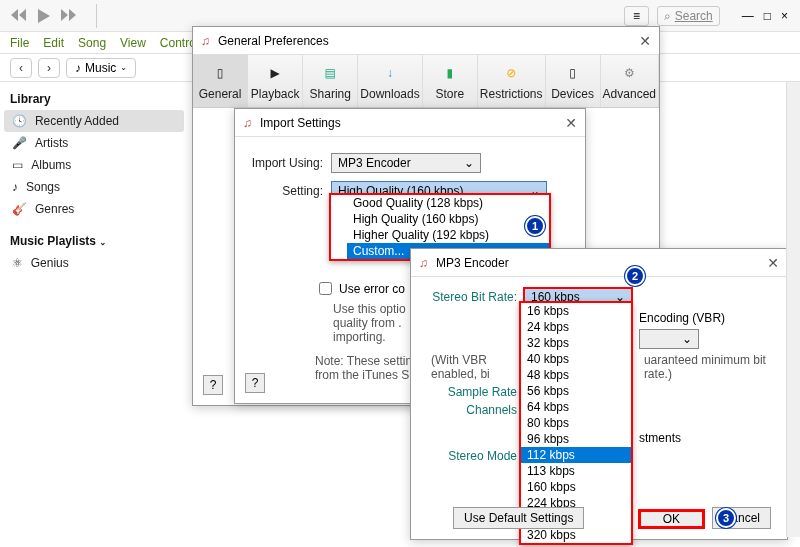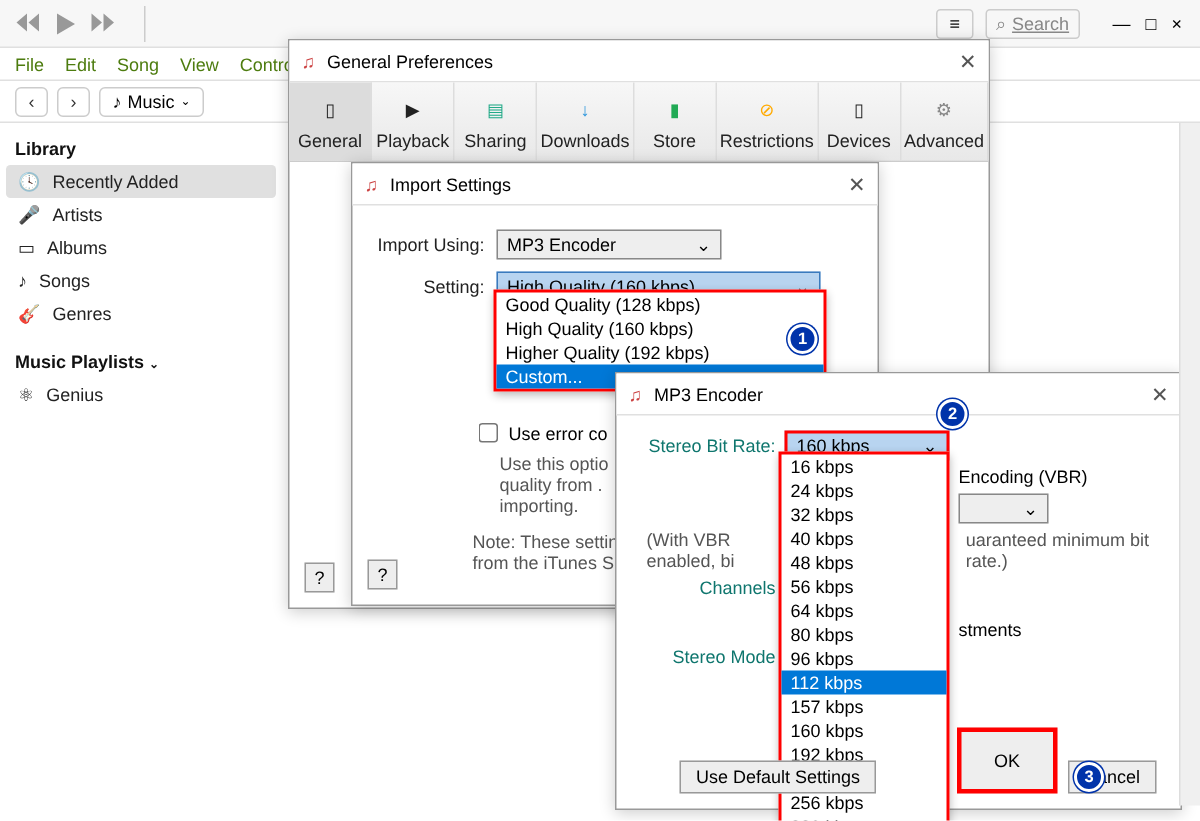--- a/index.html
+++ b/index.html
@@ -157,21 +157,21 @@
       </div>
   </div>
   <div class="formrow">
     <span class="lbl">Setting:</span>
     <div class="select" style="min-width:216px; background:#b8d4f0; border:1px solid #3a7abd;">
         <span>High Quality (160 kbps)</span>
         <span>⌄</span>
       </div>
   </div>
 
-  <div class="dropdown" style="left:94px; top:84px; width:222px;">
+  <div class="dropdown" style="left:94px; top:84px; width:222px;padding-left:16px;">
     <div class="opt">Good Quality (128 kbps)</div>
     <div class="opt">High Quality (160 kbps)</div>
     <div class="opt">Higher Quality (192 kbps)</div>
     <div class="opt sel">Custom...</div>
   </div>
   <div style="position:absolute; left:80px; top:170px; right:0;">
     <label style="display:flex; align-items:center; gap:4px;">
         <input type="checkbox" style="">
         <span>Use error co</span>
       </label>
@@ -211,20 +211,23 @@
       <div style="min-width:110px;"></div>
       <div class="select" style="min-width:60px;">
         <span></span>
         <span>⌄</span>
       </div>
     </div>
   <div class="encrow" style="font-size:11px; color:#555;">
       <span style="margin-left:12px;">(With VBR enabled, bi</span>
       <span style="width:110px;"></span>
       <span>uaranteed minimum bit rate.)</span>
+    </div>
+  <div class="encrow">
+      <span class="elbl">Sample Rate</span>
     </div>
   <div class="encrow">
       <span class="elbl">Channels</span>
     </div>
   <div class="encrow" style="margin-top:10px;">
       <span class="elbl"></span>
       <span style="width:110px;"></span>
       <span>stments</span>
     </div>
   <div class="encrow">
@@ -235,30 +238,29 @@
     <div class="opt">16 kbps</div>
     <div class="opt">24 kbps</div>
     <div class="opt">32 kbps</div>
     <div class="opt">40 kbps</div>
     <div class="opt">48 kbps</div>
     <div class="opt">56 kbps</div>
     <div class="opt">64 kbps</div>
     <div class="opt">80 kbps</div>
     <div class="opt">96 kbps</div>
     <div class="opt sel">112 kbps</div>
-    <div class="opt">157 kbps</div>
+    <div class="opt">113 kbps</div>
     <div class="opt">160 kbps</div>
-    <div class="opt">192 kbps</div>
     <div class="opt">224 kbps</div>
     <div class="opt">256 kbps</div>
     <div class="opt">320 kbps</div>
   </div>
 
   <div style="position:absolute; left:42px; bottom:10px;" class="button">Use Default Settings</div>
-  <div style="position:absolute; right:82px; bottom:10px; border:3px solid red; padding:12px 22px;" class="button">OK</div>
+  <div style="position:absolute; right:82px; bottom:10px; border:3px solid red; padding:0 22px;" class="button">OK</div>
   <div style="position:absolute; right:16px; bottom:10px;" class="button">Cancel</div>
 </div>
 
 <div class="badge" style="left:525px; top:216px;">1</div>
 <div class="badge" style="left:625px; top:266px;">2</div>
 <div class="badge" style="left:716px; top:508px;">3</div>
 
 <div class="scrollbar"></div>
 
 </body></html>

